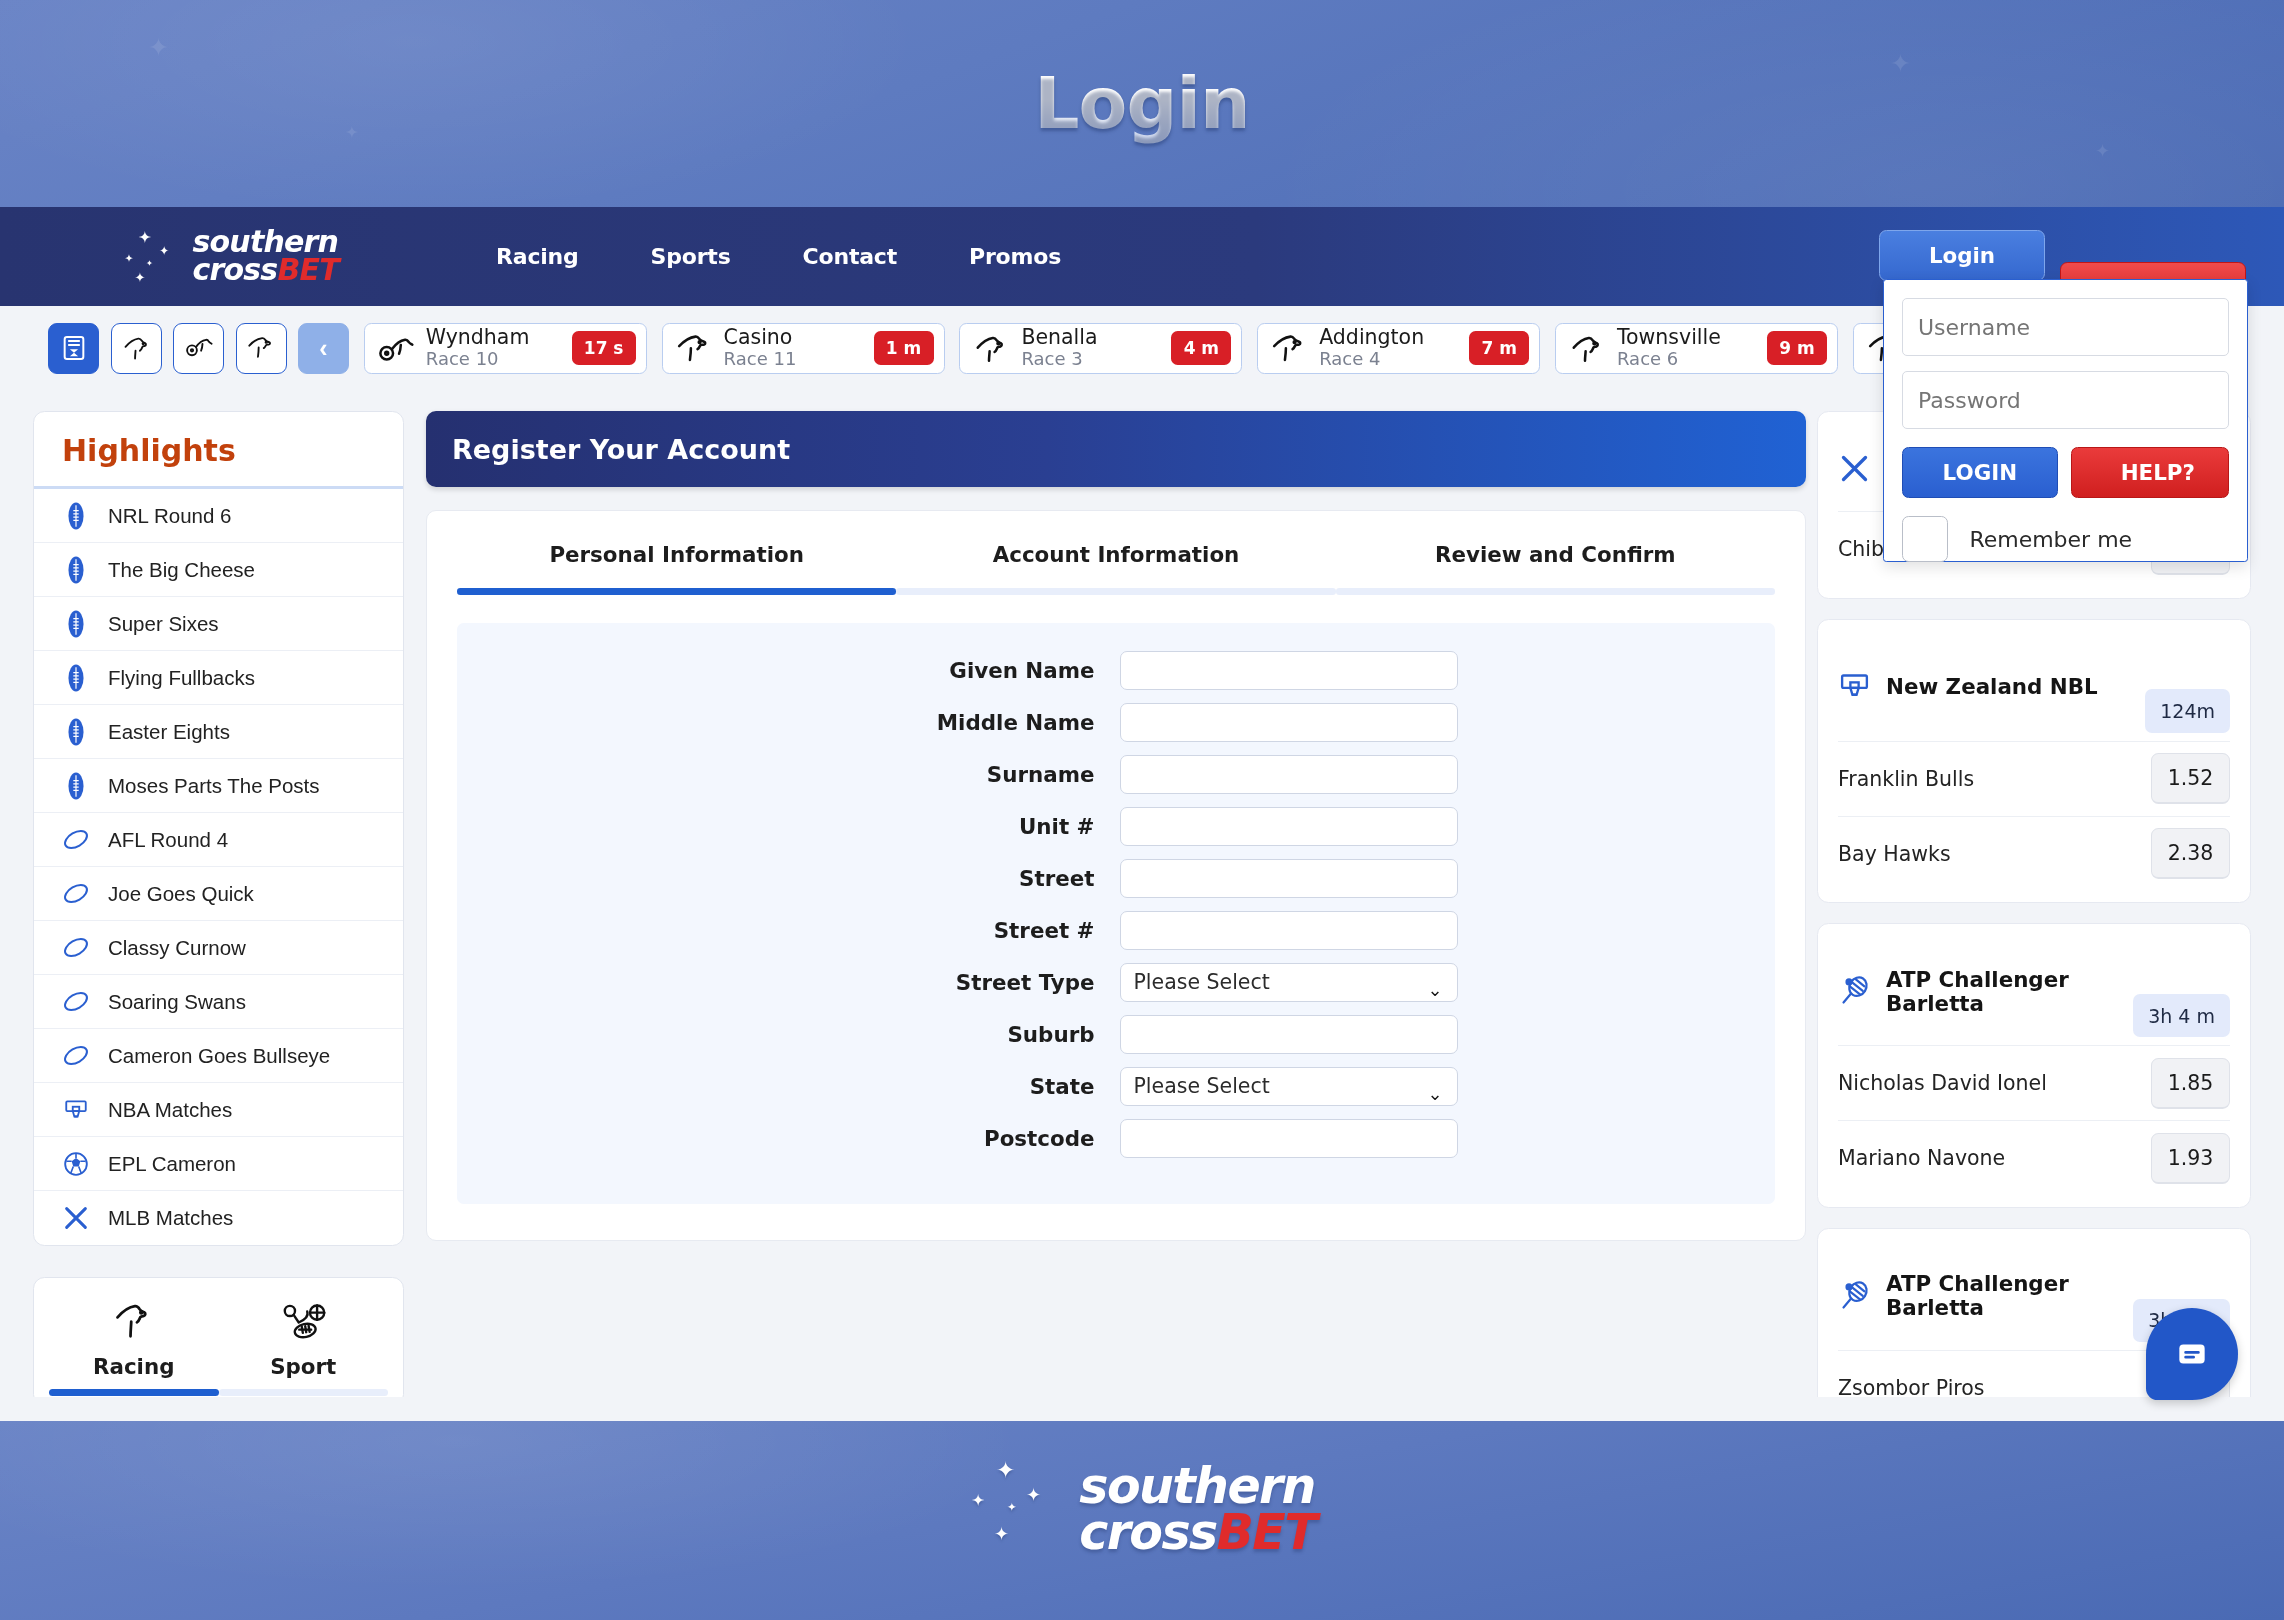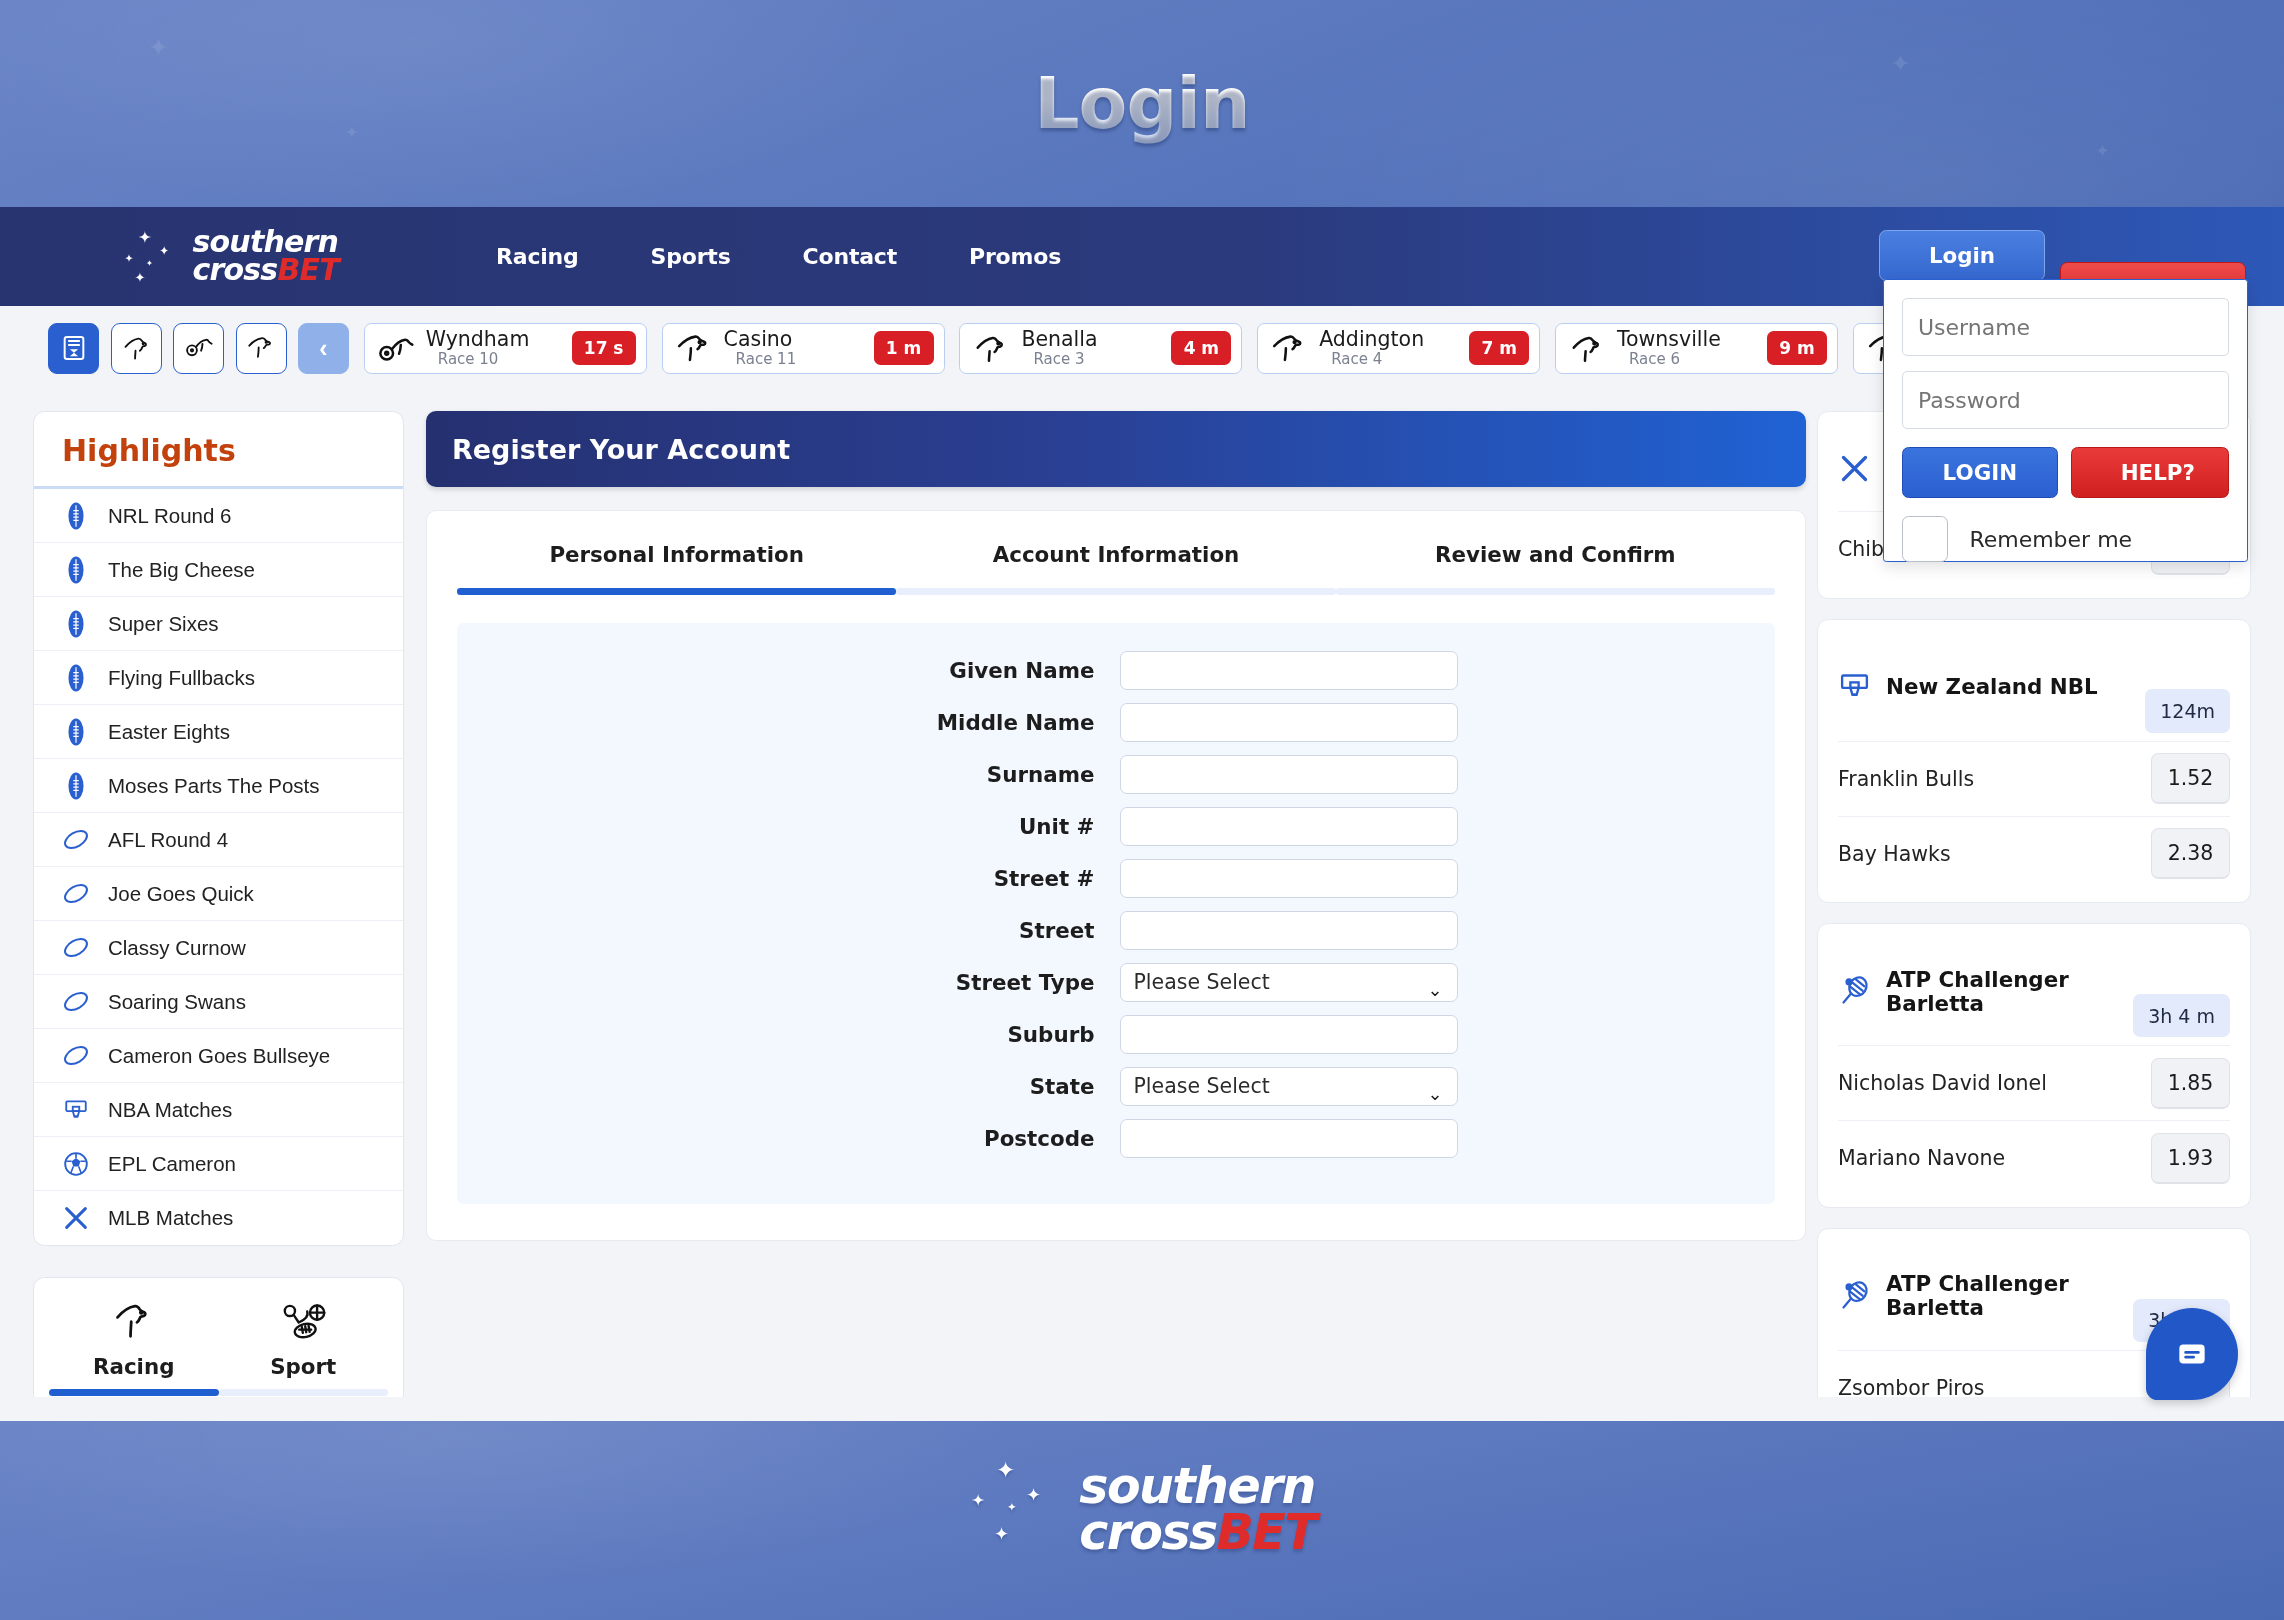--- a/index.html
+++ b/index.html
@@ -79,21 +79,21 @@
   .sq-btn.active { background:#2a5fd0; border-color:#2a5fd0; }
   .sq-btn.arrow { background:#8fb0e8; border-color:#8fb0e8; color:#fff; font-size:25px; font-weight:700; }
   .race-card {
     flex:0 0 auto; height:51px; min-width:283px; background:#fff; border:0.8px solid #b9cdf0;
     border-radius:7.4px; display:flex; align-items:center; padding:0 10px 0 13px; gap:10px;
     margin-left:3.3px; cursor:pointer;
   }
   .race-card .rc-icon { width:38px;height:33px;flex:0 0 auto; }
   .race-card .rc-txt { flex:1 1 auto; line-height:1.05; }
   .race-card .rc-name { font-size:20.5px; color:#1b1b1b; font-family:"DejaVu Sans",sans-serif; }
-  .race-card .rc-sub { font-size:15px; color:#7b8190; margin-top:1.6px; font-family:"DejaVu Sans",sans-serif;margin-left:12px;}
+  .race-card .rc-sub { font-size:18px; color:#7b8190; margin-top:1.6px; font-family:"DejaVu Sans",sans-serif;}
   .race-card .rc-badge {
     background:#d81f26; color:#fff; border-radius:6.6px; font-size:17px; font-weight:700;
     padding:7.4px 12.3px; flex:0 0 auto; font-family:"DejaVu Sans",sans-serif;
   }
 
   
   .sidebar {
     position:absolute; left:33px; top:411px; width:371px;
   }
   .card { background:#fff; border:0.8px solid #e1e5ee; border-radius:11.5px; overflow:hidden; }
@@ -573,26 +573,26 @@
         <div class="flab">Surname</div>
         <input class="finp" type="text" value="" style="">
       </div>
 
       <div class="frow">
         <div class="flab">Unit #</div>
         <input class="finp" type="text" value="" style="">
       </div>
 
       <div class="frow">
+        <div class="flab">Street</div>
+        <input class="finp" type="text" value="" style="">
+      </div>
+
+      <div class="frow">
         <div class="flab">Street #</div>
-        <input class="finp" type="text" value="" style="">
-      </div>
-
-      <div class="frow">
-        <div class="flab">Street</div>
         <input class="finp" type="text" value="" style="">
       </div>
 
       <div class="frow">
         <div class="flab">Street Type</div>
         <div class="selwrap">
           <select class="finp">
             <option>Please Select</option>
           </select>
           <span class="chev">⌄</span>

